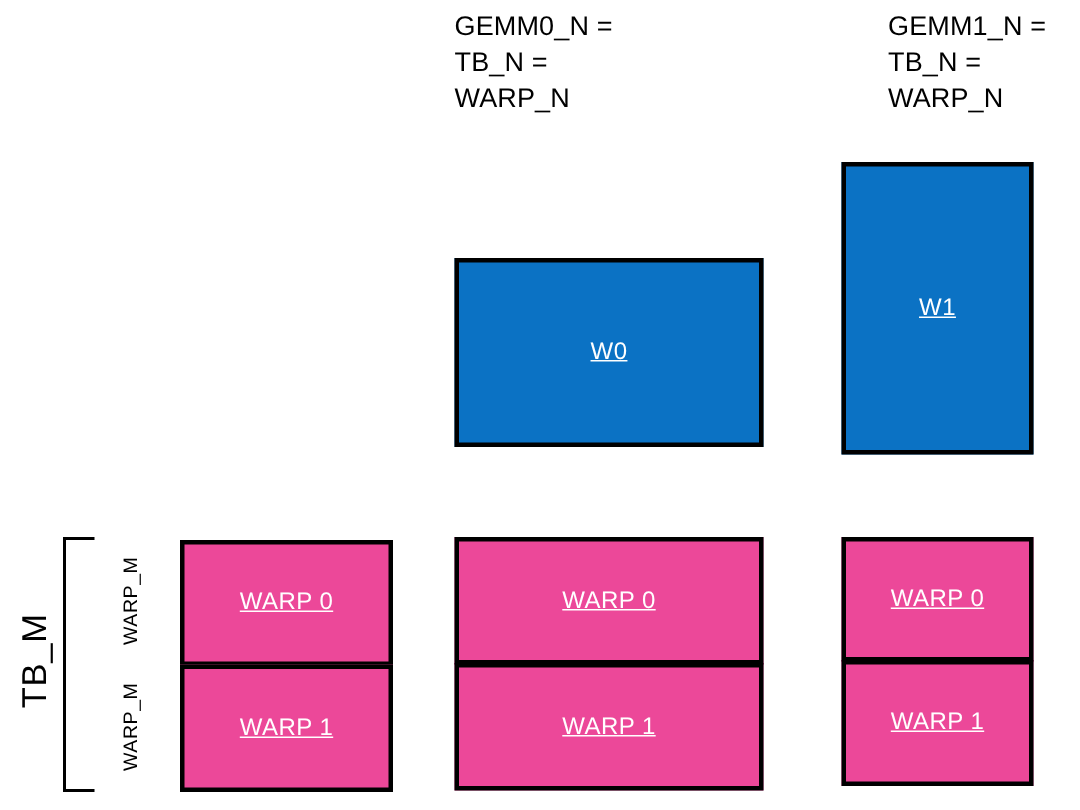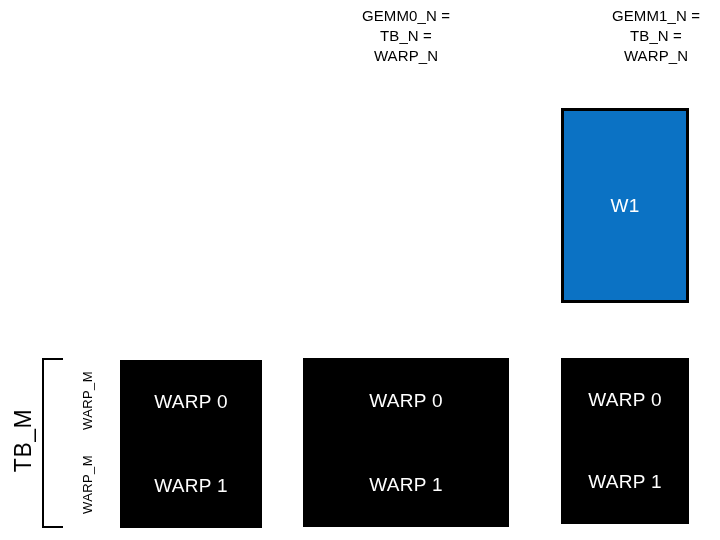--- a/index.html
+++ b/index.html
@@ -16,44 +16,45 @@
     position: relative;
     width: 720px;
     height: 540px;
     background: #ffffff;
     overflow: hidden;
   }
 
   
   .col-caption {
     position: absolute;
-    text-align: center;
-    font-size: 15px;
+    text-align: left;
+    font-size: 18px;
     line-height: 1.33;
     color: #000000;
     white-space: pre-line;
     letter-spacing: 0.1px;
   }
   #caption-gemm0 { left: 303px; top: 6px;  width: 206px; }
   #caption-gemm1 { left: 592px; top: 6px;  width: 128px; }
 
   
   .box {
     position: absolute;
     box-sizing: border-box;
     border: 3px solid #000000;
     display: flex;
     align-items: center;
     justify-content: center;
     color: #ffffff;
-    font-size: 19px;
+    font-size: 16px;
     letter-spacing: 0.3px;
+    text-decoration: underline;
   }
   .box.blue  { background: #0b72c4; }
-  .box.green { background: #000000; }
+  .box.green { background: #ec4899; }
 
   
   #box-w0 { left: 303px; top: 172px; width: 206px; height: 126px; }
   #box-w1 { left: 561px; top: 108px; width: 128px; height: 195px; }
 
   
   #box-a-warp0 { left: 120px; top: 360px; width: 142px; height: 84px; }
   #box-a-warp1 { left: 120px; top: 443px; width: 142px; height: 85px; }
   
   #box-b-warp0 { left: 303px; top: 358px; width: 206px; height: 85px; }
@@ -110,20 +111,21 @@
 <div id="canvas">
 
   <div id="caption-gemm0" class="col-caption">GEMM0_N =
 TB_N =
 WARP_N</div>
 
   <div id="caption-gemm1" class="col-caption">GEMM1_N =
 TB_N =
 WARP_N</div>
 
+  <div id="box-w0" class="box blue">W0</div>
 
   <div id="box-w1" class="box blue">W1</div>
 
   <div id="tb-m-bracket"></div>
 
   <div id="label-tb-m" class="vlabel">TB_M</div>
 
   <div id="label-warp-m-top" class="vlabel">WARP_M</div>
 
   <div id="label-warp-m-bottom" class="vlabel">WARP_M</div>

